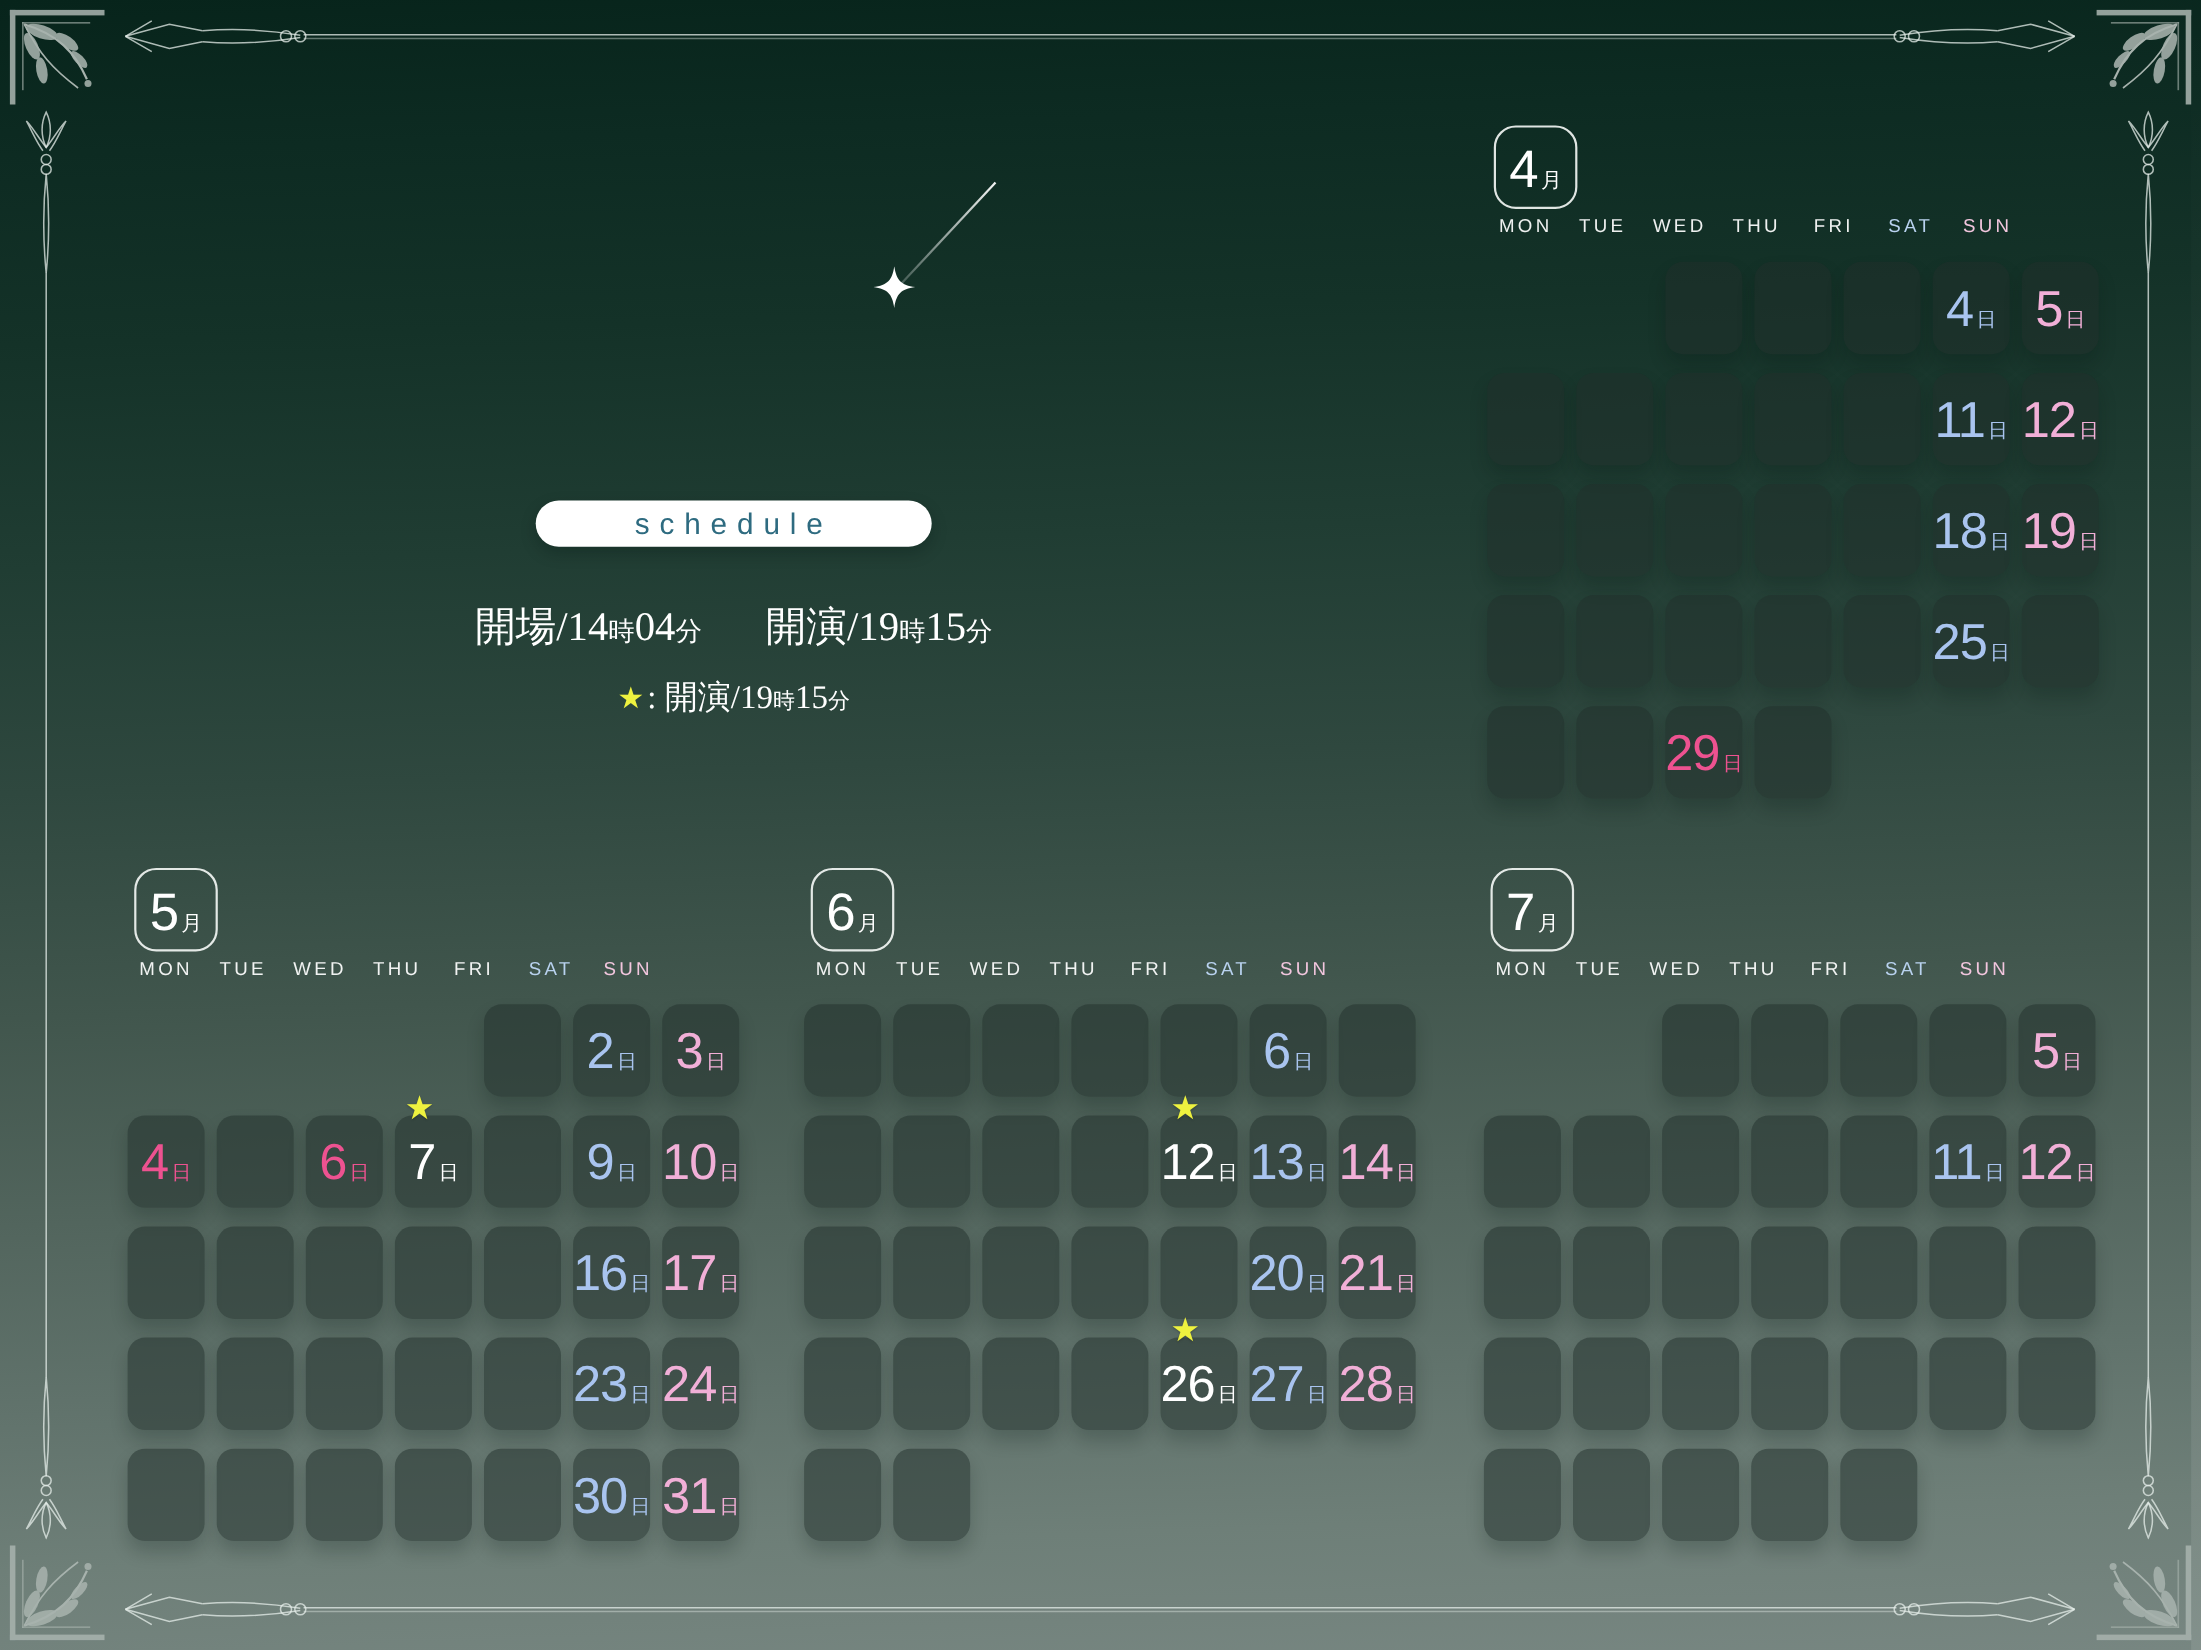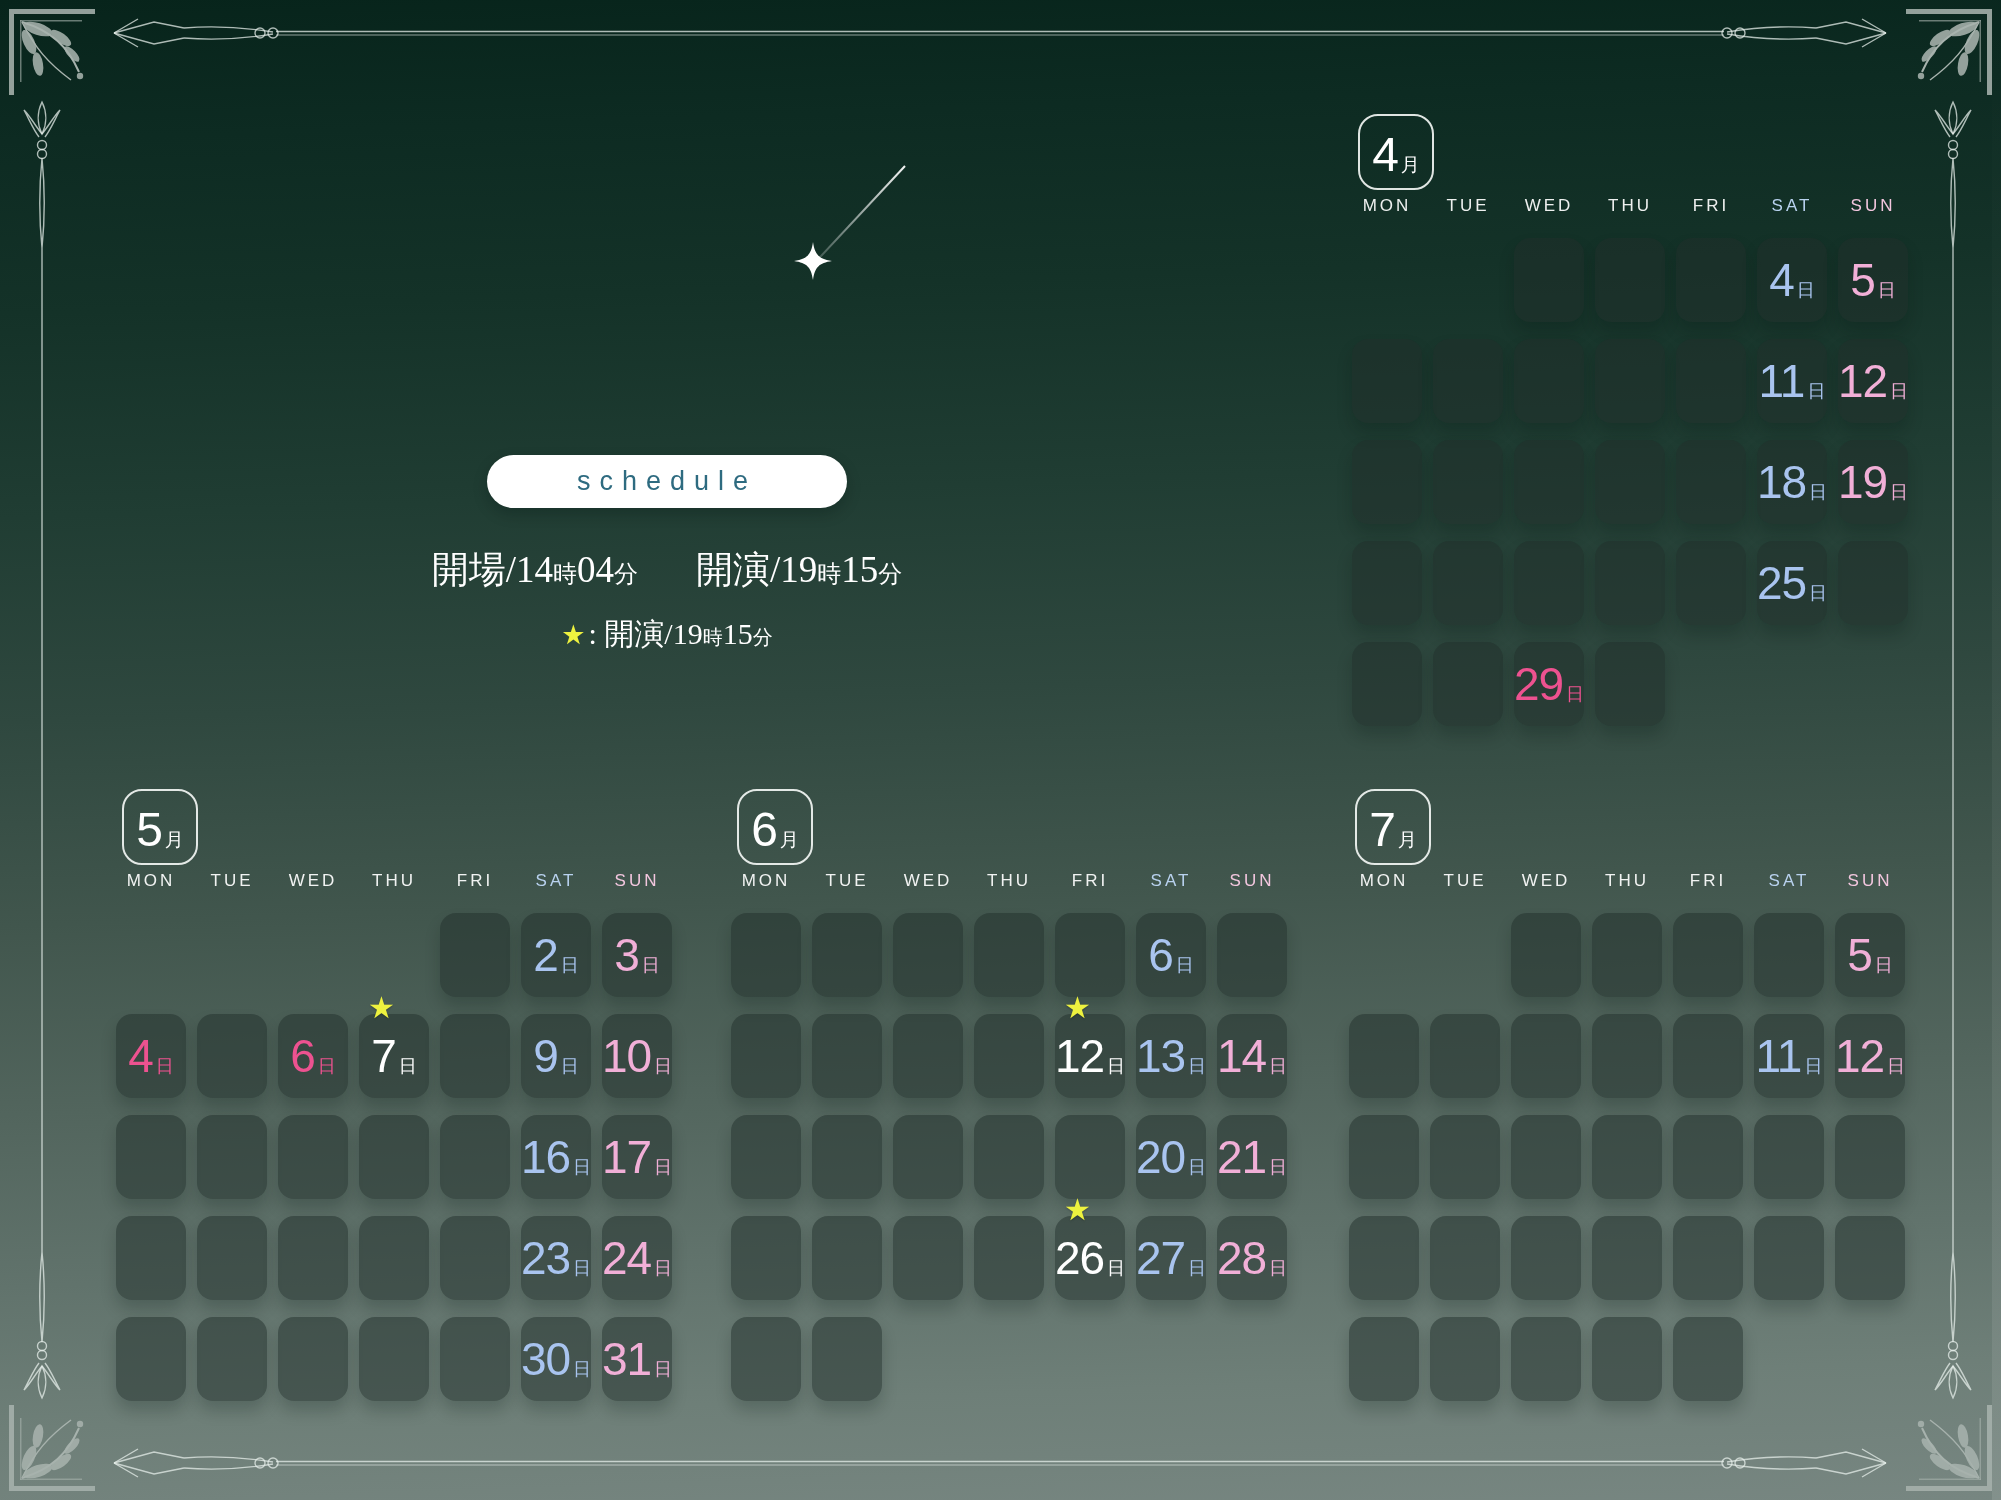--- a/index.html
+++ b/index.html
@@ -29,21 +29,21 @@
   .title{position:absolute;top:222px;left:0;width:100%;margin:0;
     font-family:"Liberation Serif",serif;font-weight:400;font-size:106px;
     letter-spacing:2px;color:#fcfdfc;line-height:1;}
   .sparkle-line{position:absolute;left:904px;top:166px;width:2px;height:136px;
     transform:rotate(43deg);transform-origin:top center;
     background:linear-gradient(rgba(255,255,255,.95),rgba(255,255,255,.15));}
   .sparkle{position:absolute;left:794px;top:242px;width:38px;height:38px;}
   .subtitle{position:absolute;top:338px;left:0;width:100%;margin:0;
     font-family:"Liberation Serif",serif;font-weight:400;font-size:46px;
     letter-spacing:6px;color:#f3f6f4;line-height:1.2;}
-  .schedule-btn{position:absolute;top:455px;left:487px;width:360px;height:53px;
+  .schedule-btn{position:absolute;top:455px;left:487px;width:360px;height:42px;
     border:none;border-radius:27px;background:#ffffff;color:#2e6b80;
     font-family:"Liberation Sans",sans-serif;font-size:27px;letter-spacing:9px;
     display:flex;align-items:center;justify-content:center;cursor:pointer;
     box-shadow:0 6px 14px rgba(5,20,15,.25);}
   .info{position:absolute;top:545px;left:0;width:100%;
     font-family:"Liberation Serif",serif;font-size:37px;color:#fff;
     display:flex;justify-content:center;gap:58px;}
   .tgroup{display:inline-flex;align-items:baseline;}
   .info .unit,.legend .unit{font-size:24px;}
   .legend{position:absolute;top:614px;left:0;width:100%;
@@ -58,21 +58,21 @@
   .cal-may{left:116px;top:789px;}
   .cal-june{left:731px;top:789px;}
   .cal-july{left:1349px;top:789px;}
   .badge{position:absolute;left:6px;top:0;width:72px;height:72px;
     border:2.5px solid rgba(246,249,247,.9);border-radius:20px;
     display:flex;align-items:center;justify-content:center;}
   .badge-inner{display:flex;align-items:baseline;transform:translateY(2px);}
   .bnum{font-size:48px;font-weight:300;color:#fff;}
   .bunit{font-size:19px;color:#fff;margin-left:2px;}
   .dow{position:absolute;left:0;top:82px;display:grid;
-    grid-template-columns:repeat(7,70px);column-gap:11px;}
+    grid-template-columns:repeat(7,70px);column-gap:0;}
   .dh{text-align:center;font-size:17px;letter-spacing:3px;
     color:rgba(255,255,255,.93);}
   .dh.sat{color:#b9d2ef;}
   .dh.sun{color:#f2c6de;}
   .grid{position:absolute;left:0;top:124px;display:grid;
     grid-template-columns:repeat(7,70px);column-gap:11px;row-gap:17px;
     grid-auto-rows:84px;}
   .cell{position:relative;border-radius:16px;background:rgba(31,46,41,.5);
     box-shadow:0 10px 16px rgba(7,19,15,.2);
     display:flex;align-items:center;justify-content:center;}

